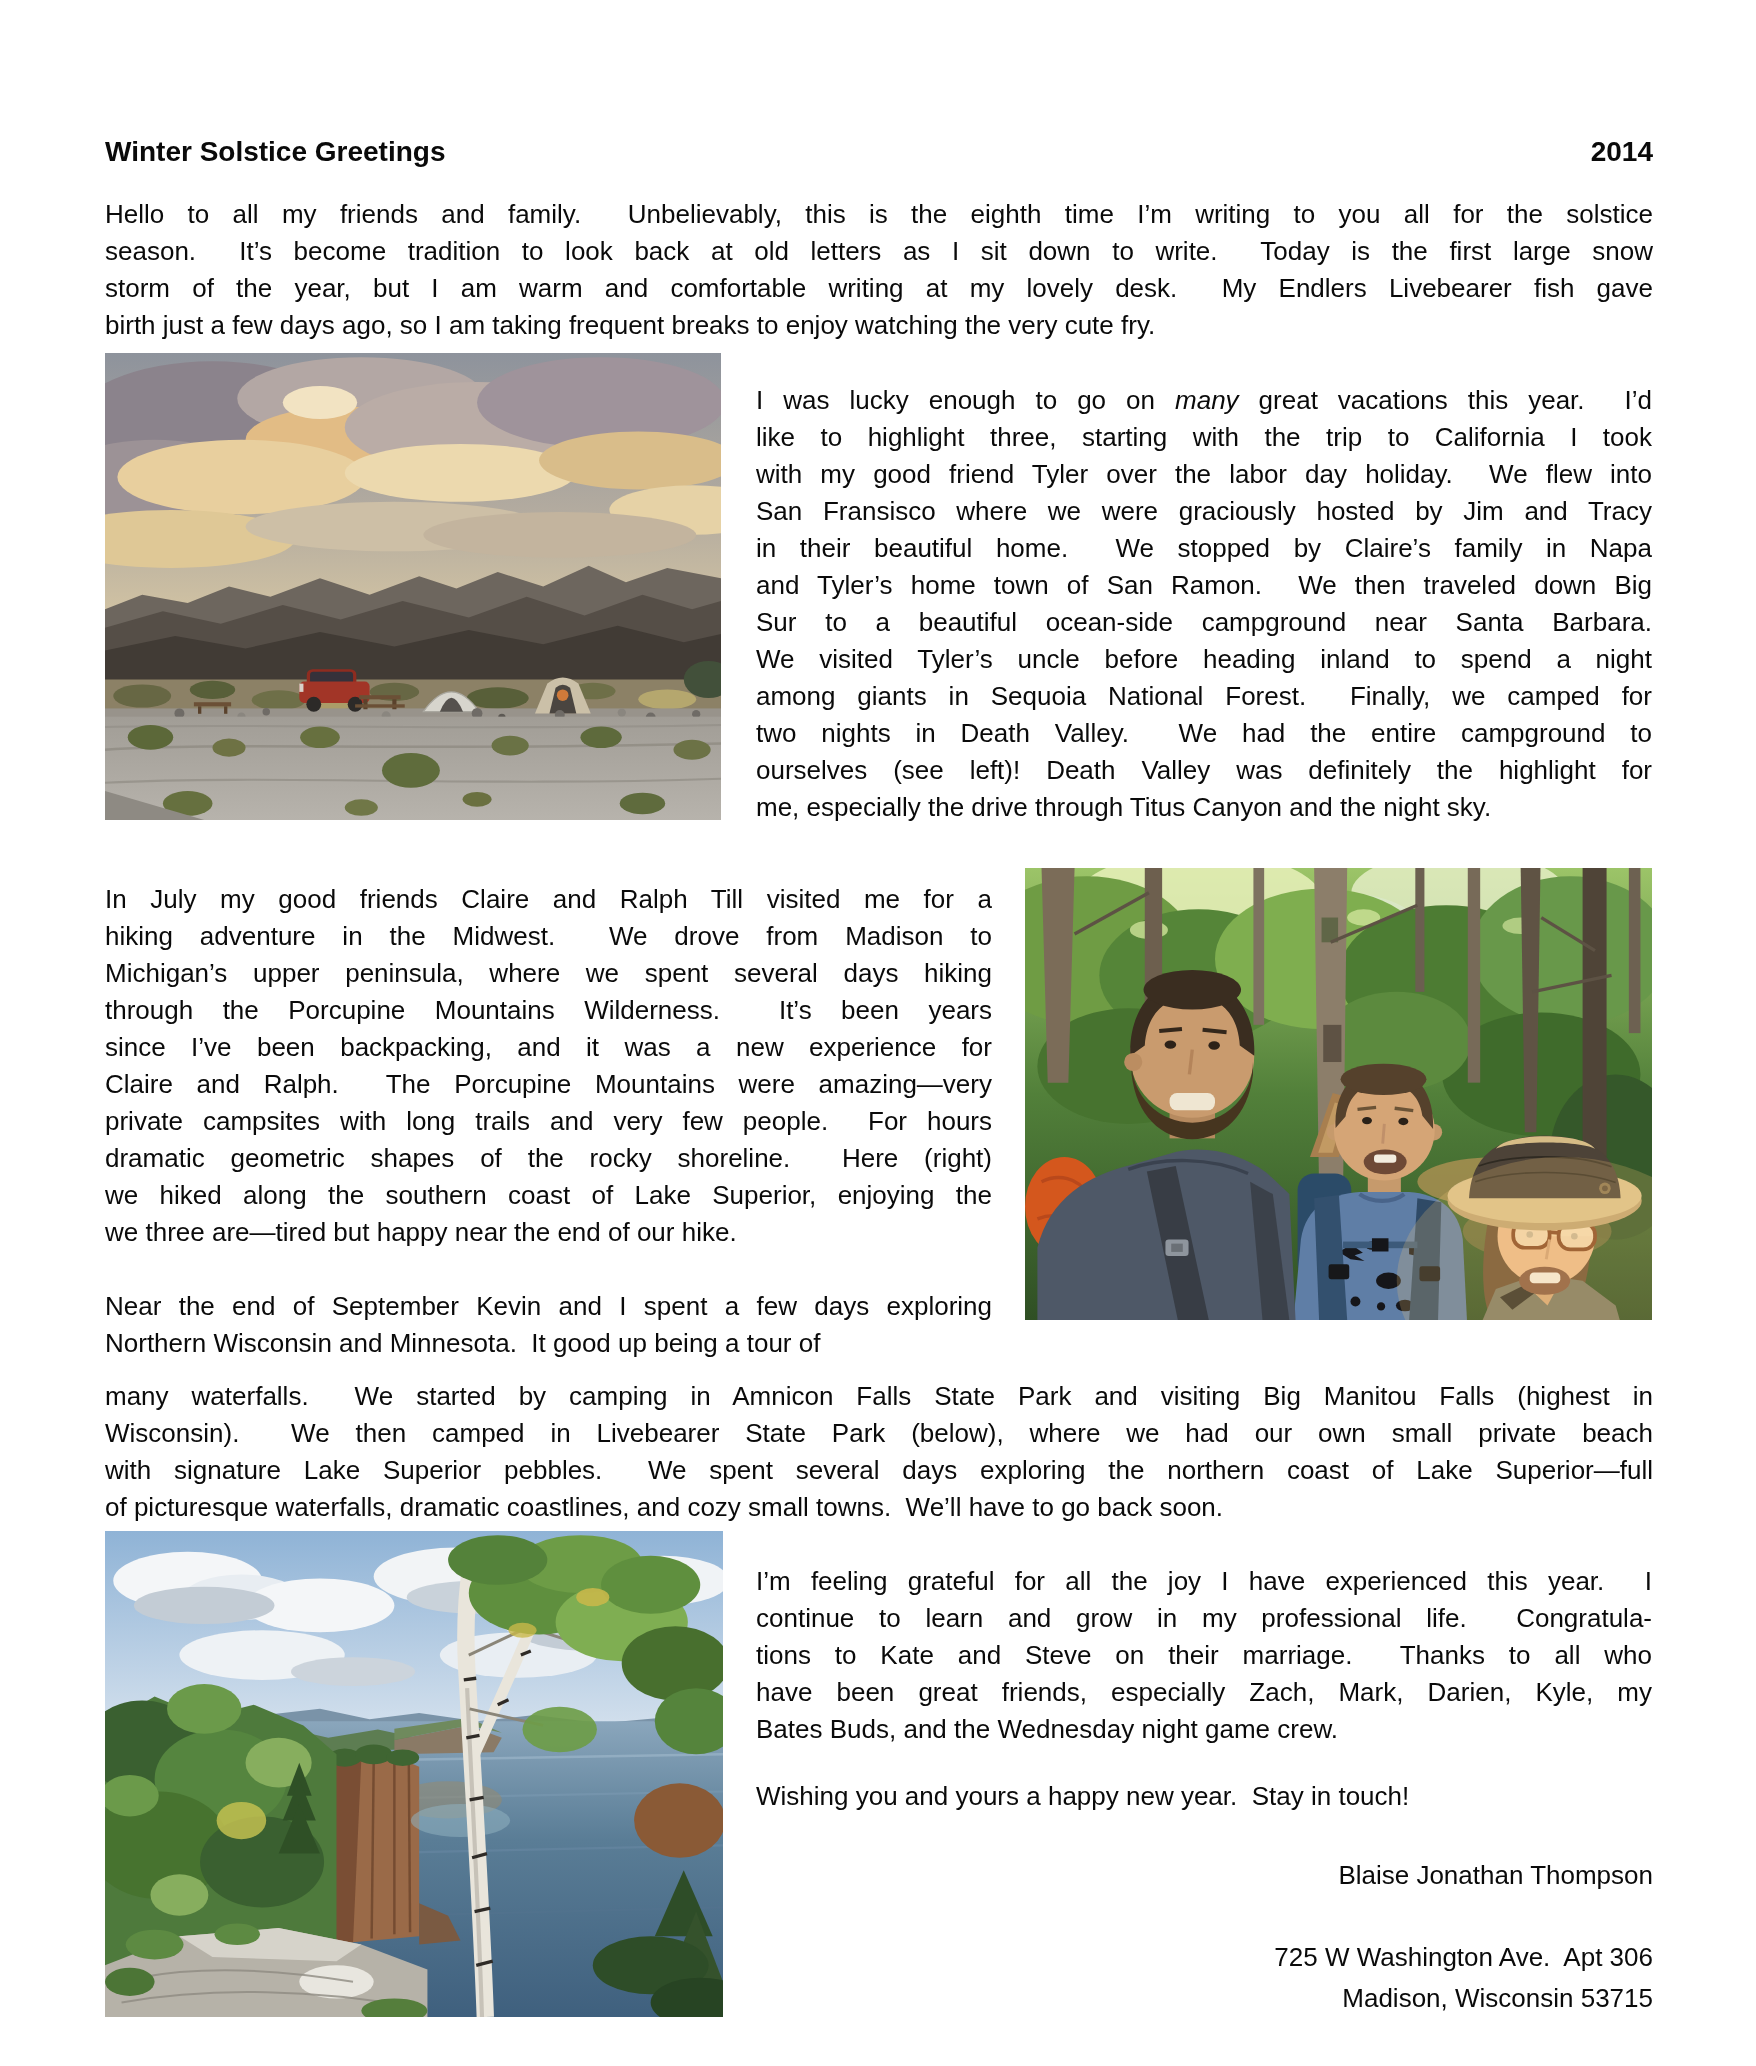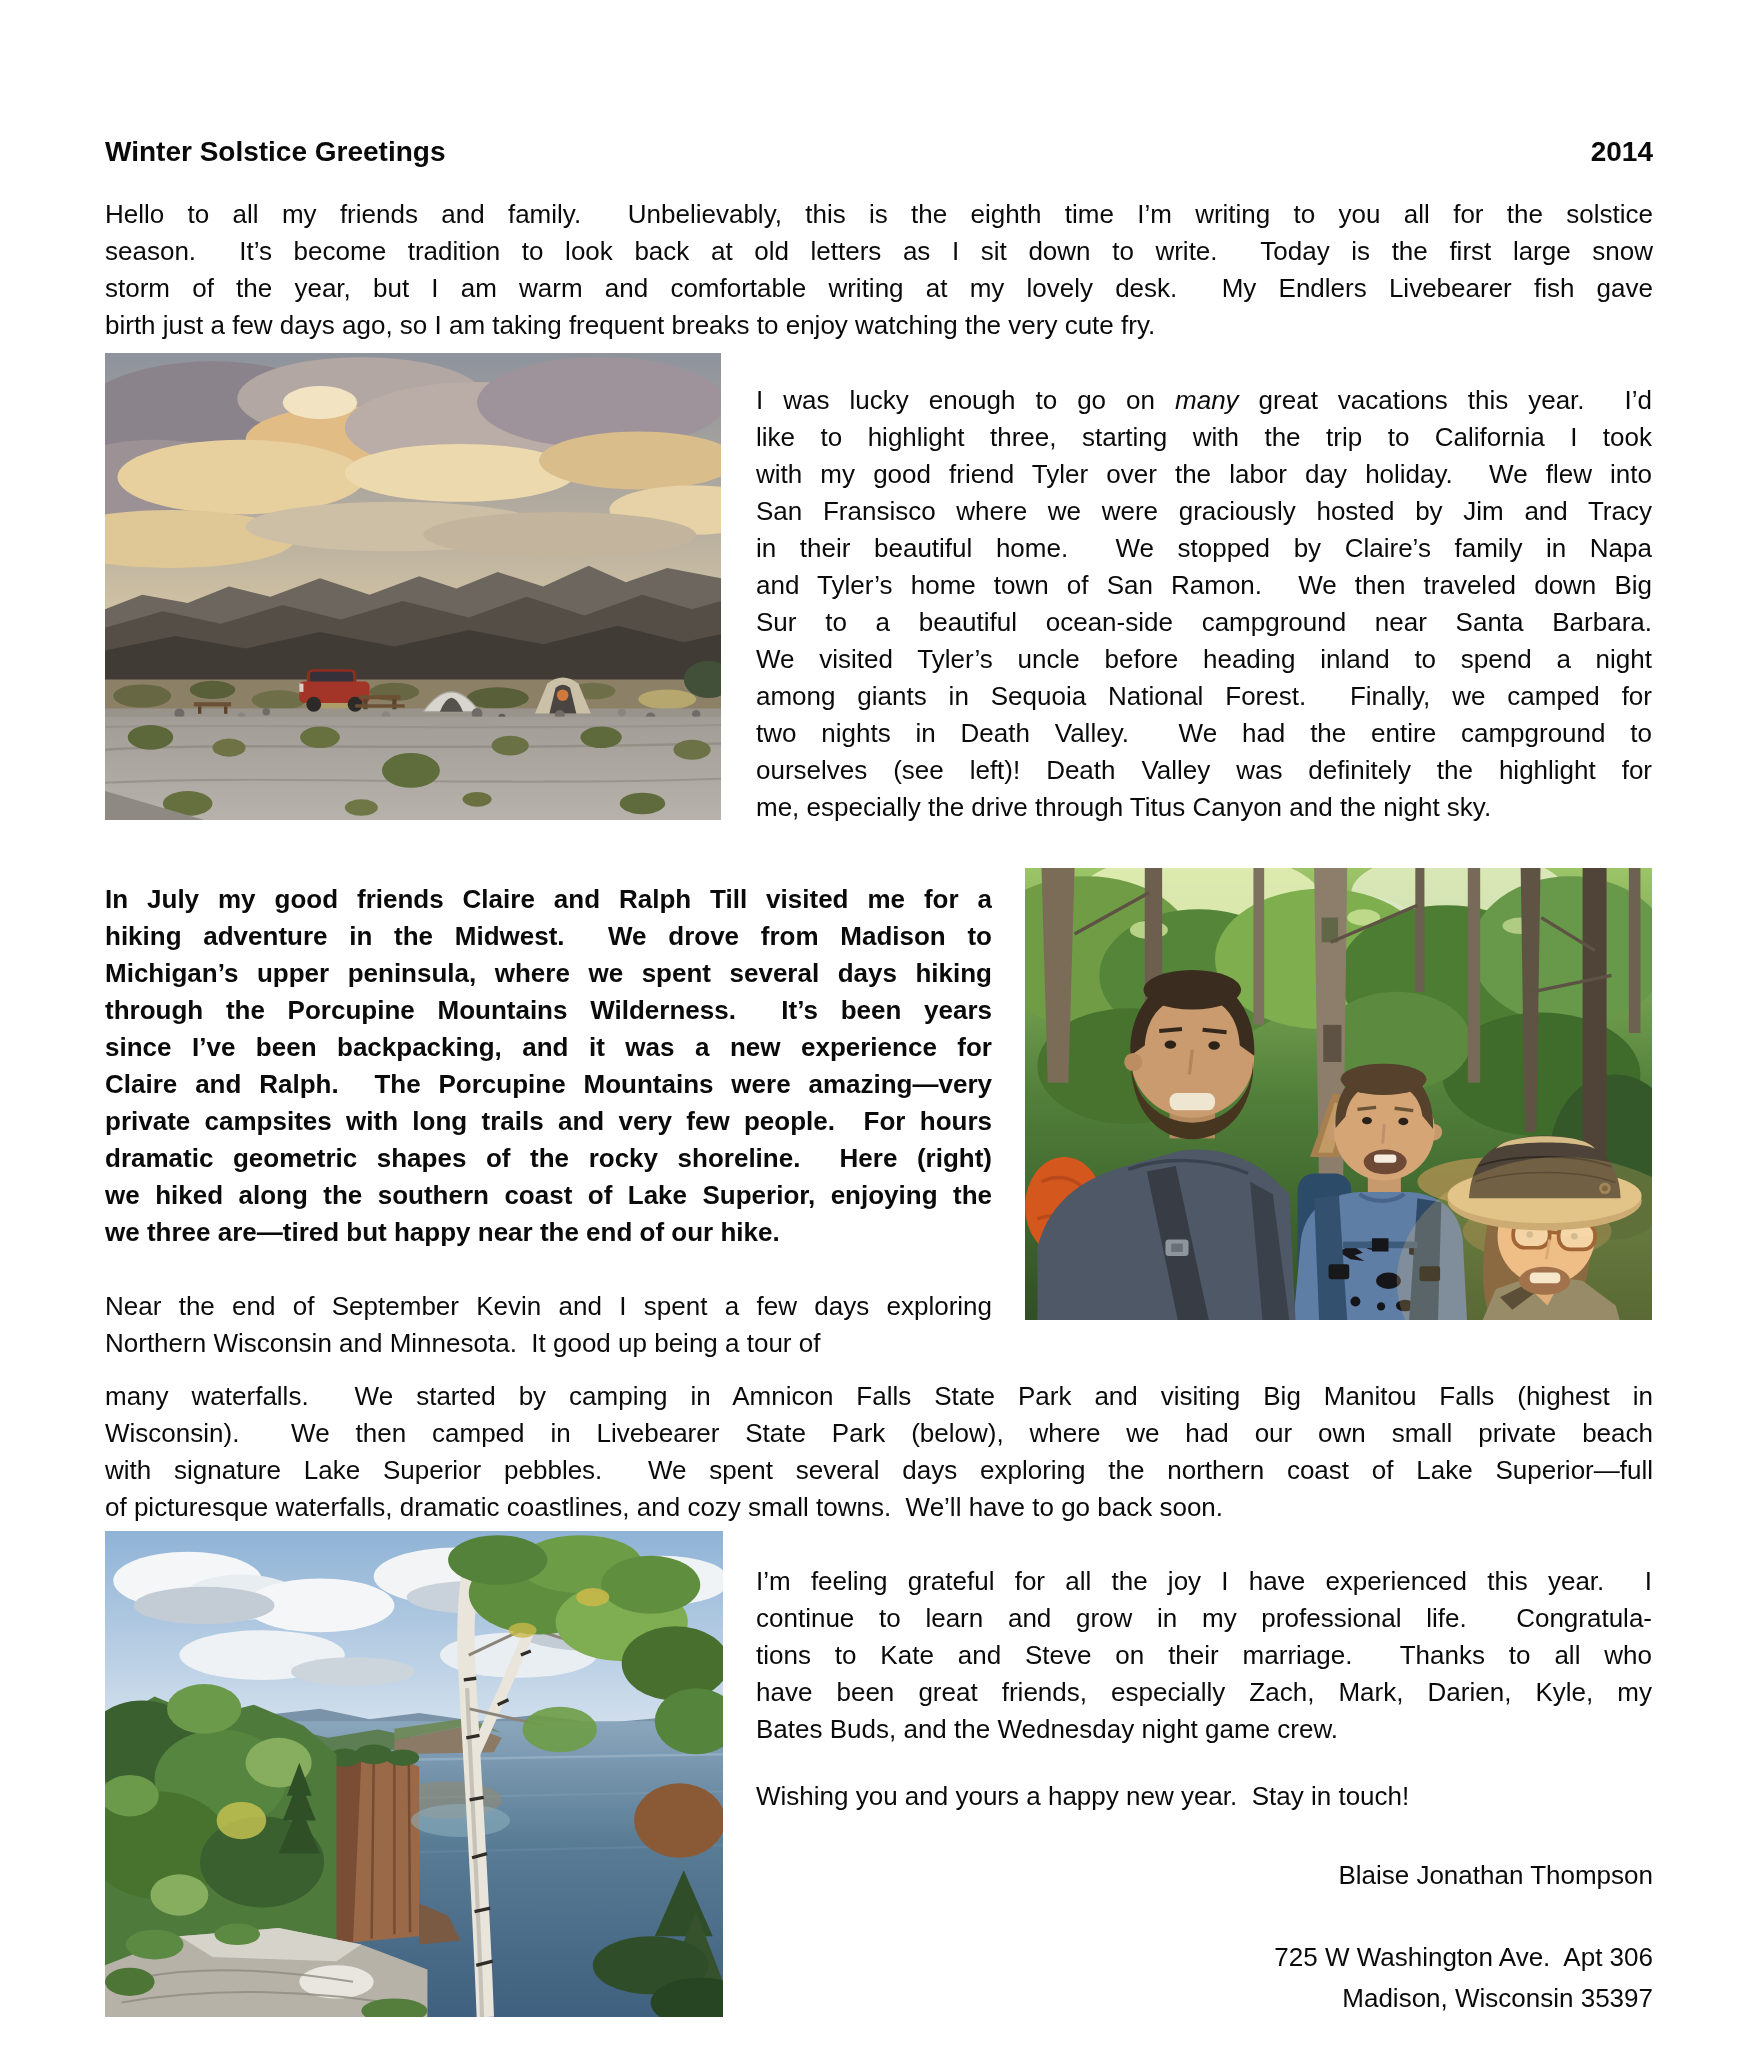--- a/index.html
+++ b/index.html
@@ -150,21 +150,21 @@
       <div class="jline">in their beautiful home.  We stopped by Claire’s family in Napa</div>
       <div class="jline">and Tyler’s home town of San Ramon.  We then traveled down Big</div>
       <div class="jline">Sur to a beautiful ocean-side campground near Santa Barbara.</div>
       <div class="jline">We visited Tyler’s uncle before heading inland to spend a night</div>
       <div class="jline">among giants in Sequoia National Forest.  Finally, we camped for</div>
       <div class="jline">two nights in Death Valley.  We had the entire campground to</div>
       <div class="jline">ourselves (see left)! Death Valley was definitely the highlight for</div>
       <div class="jline last">me, especially the drive through Titus Canyon and the night sky.</div>
     </div>
 
-  <div class="abs para" style="left:105px;top:849px;width:887px;font-weight:bold;">
+  <div class="abs para" style="left:105px;top:849px;width:887px;">
       <div class="jline">In July my good friends Claire and Ralph Till visited me for a</div>
       <div class="jline">hiking adventure in the Midwest.  We drove from Madison to</div>
       <div class="jline">Michigan’s upper peninsula, where we spent several days hiking</div>
       <div class="jline">through the Porcupine Mountains Wilderness.  It’s been years</div>
       <div class="jline">since I’ve been backpacking, and it was a new experience for</div>
       <div class="jline">Claire and Ralph.  The Porcupine Mountains were amazing—very</div>
       <div class="jline">private campsites with long trails and very few people.  For hours</div>
       <div class="jline">dramatic geometric shapes of the rocky shoreline.  Here (right)</div>
       <div class="jline">we hiked along the southern coast of Lake Superior, enjoying the</div>
       <div class="jline last">we three are—tired but happy near the end of our hike.</div>
@@ -461,20 +461,20 @@
     </div>
 
   <div class="abs para" style="left:756px;top:1746px;width:896px;">
       <div class="jline last">Wishing you and yours a happy new year.  Stay in touch!</div>
     </div>
 
   <div class="abs closing">
     <div class="line">Blaise Jonathan Thompson</div>
     <div class="gap"></div>
     <div class="line">725 W Washington Ave.  Apt 306</div>
-    <div class="line">Madison, Wisconsin 35397</div>
+    <div class="line">Madison, Wisconsin 53715</div>
     <div class="gap"></div>
     <div class="line">1-424-225-2493</div>
 
   </div>
 
 </div>
 
 
 </body></html>

